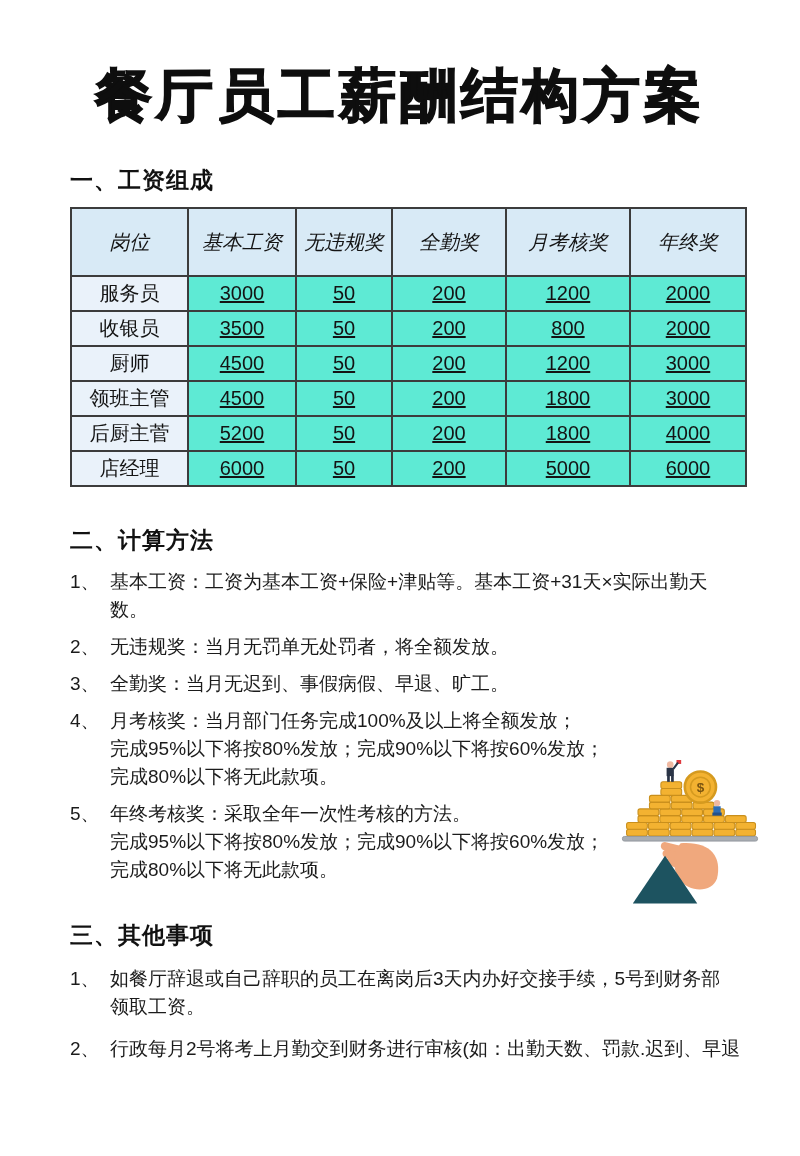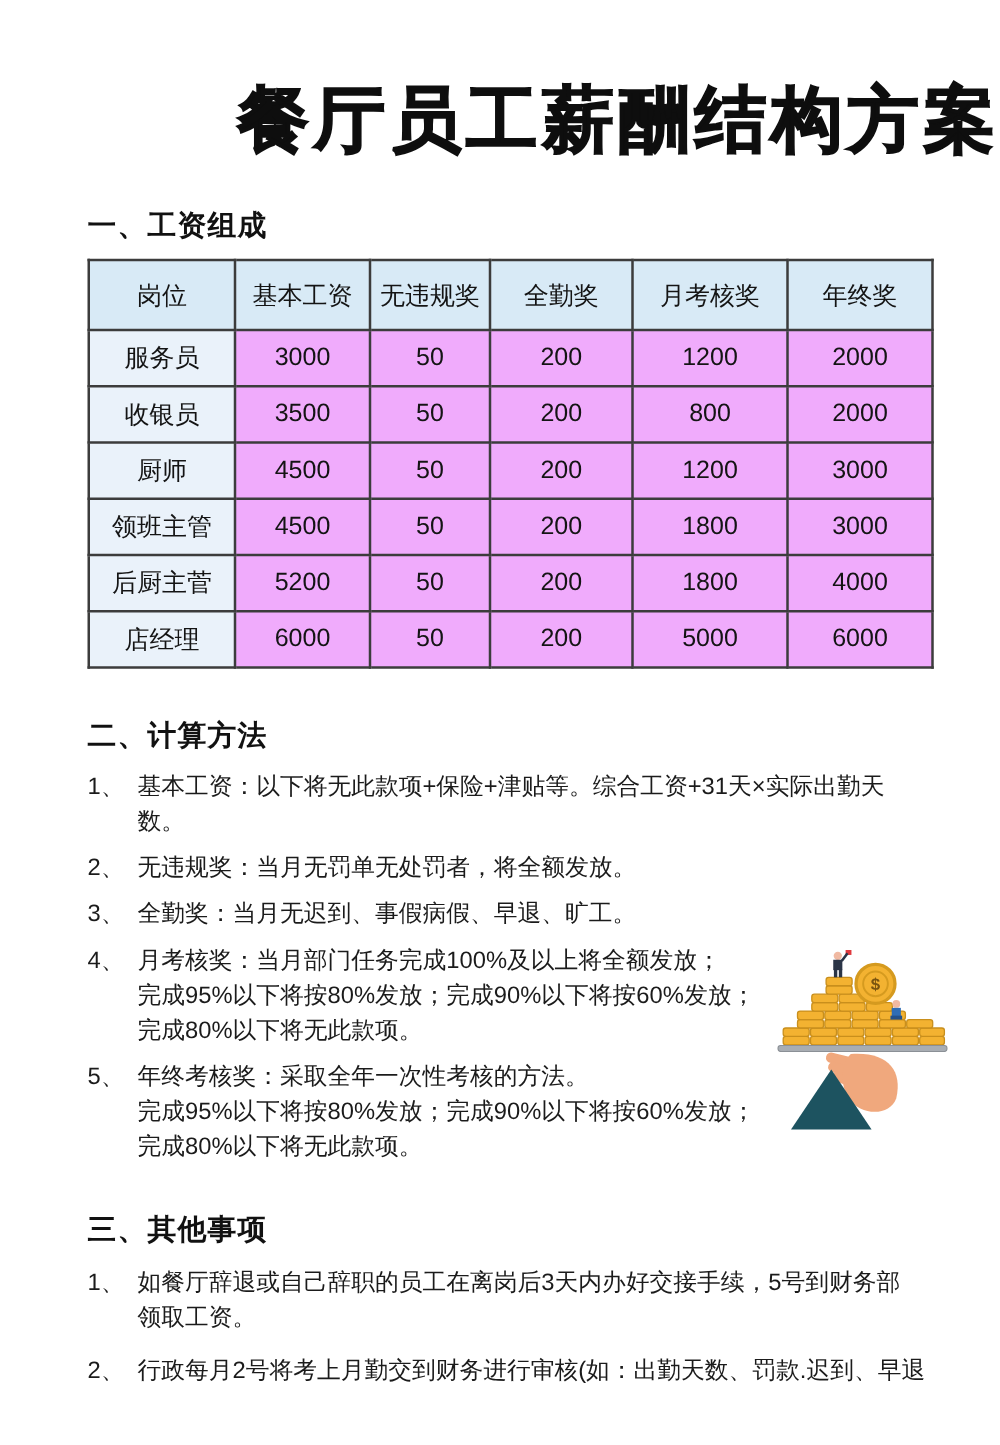--- a/index.html
+++ b/index.html
@@ -8,21 +8,21 @@
     background: #ffffff;
     font-family: "Liberation Sans", "DejaVu Sans", sans-serif;
     color: #1c1c1c;
     position: relative;
     overflow: hidden;
   }
   .page { position: relative; width: 800px; height: 1156px; }
 
   .doc-title {
     margin: 58px 0 0 0;
-    text-align: right;
+    text-align: center;
     font-size: 57px;
     font-weight: 900;
     letter-spacing: 4px;
     color: #0e0e0e;
     -webkit-text-stroke: 1.5px #0e0e0e;
   }
 
   .content { padding: 0 55px 0 70px; }
 
   .section-heading {
@@ -43,25 +43,25 @@
   }
   table.salary th, table.salary td {
     border: 2px solid #3c3c3c;
     text-align: center;
     vertical-align: middle;
     font-size: 20px;
     font-weight: 400;
     color: #141414;
     padding: 0;
   }
-  table.salary thead tr { height: 56px; }
+  table.salary thead tr { height: 68px; font-style: italic; }
   table.salary thead th { background: #d8eaf6; }
-  table.salary tbody tr { height: 45px; }
+  table.salary tbody tr { height: 35px; }
   table.salary tbody th { background: #eaf2fa; }
-  table.salary tbody td { background: #f0abfc; }
+  table.salary tbody td { background: #5eead4; text-decoration: underline; }
 
   .list { margin-top: 12px; }
   .list-item {
     display: flex;
     margin-top: 9px;
     font-size: 19px;
     line-height: 28px;
     color: #1b1b1b;
   }
   .list.other-list .list-item { margin-top: 14px; }
@@ -154,21 +154,21 @@
             <td>6000</td>
           </tr>
         </tbody>
     </table>
 
     <div class="section-heading second">二、计算方法</div>
     <div class="list">
         <div class="list-item">
           <div class="num">1、</div>
           <div class="content-lines">
-            <div>基本工资：以下将无此款项+保险+津贴等。综合工资+31天×实际出勤天数。</div>
+            <div>基本工资：工资为基本工资+保险+津贴等。基本工资+31天×实际出勤天数。</div>
           </div>
         </div>
         <div class="list-item">
           <div class="num">2、</div>
           <div class="content-lines">
             <div>无违规奖：当月无罚单无处罚者，将全额发放。</div>
           </div>
         </div>
         <div class="list-item">
           <div class="num">3、</div>

